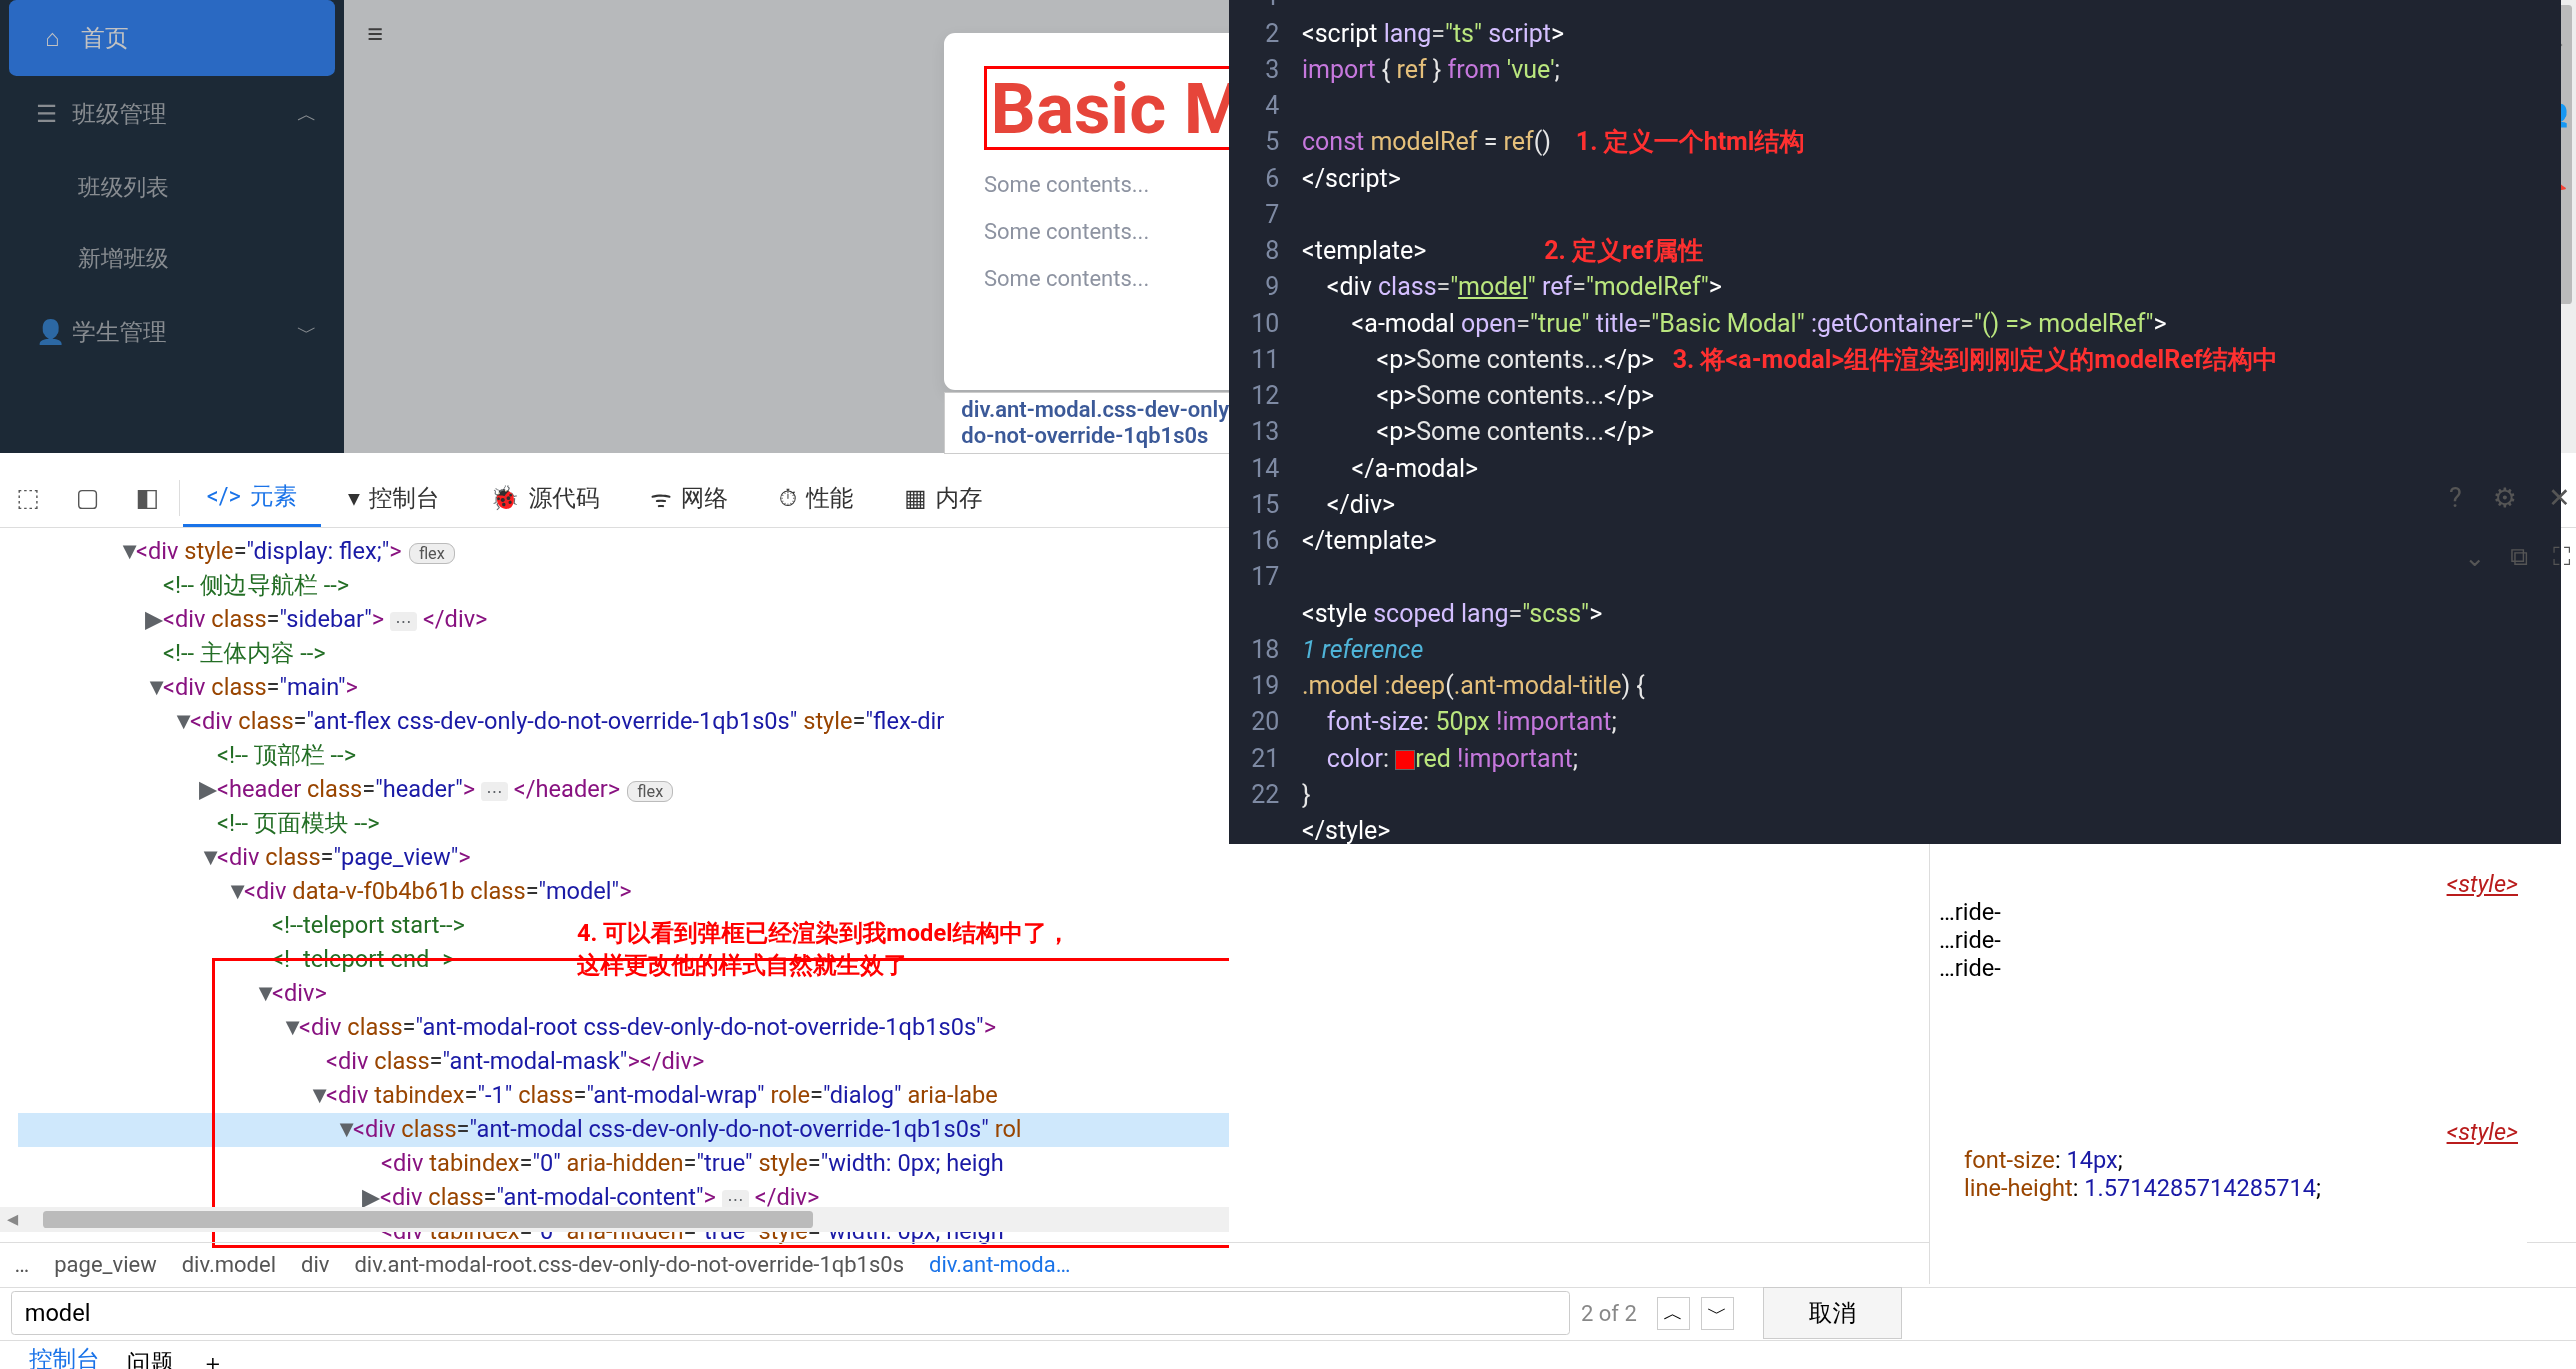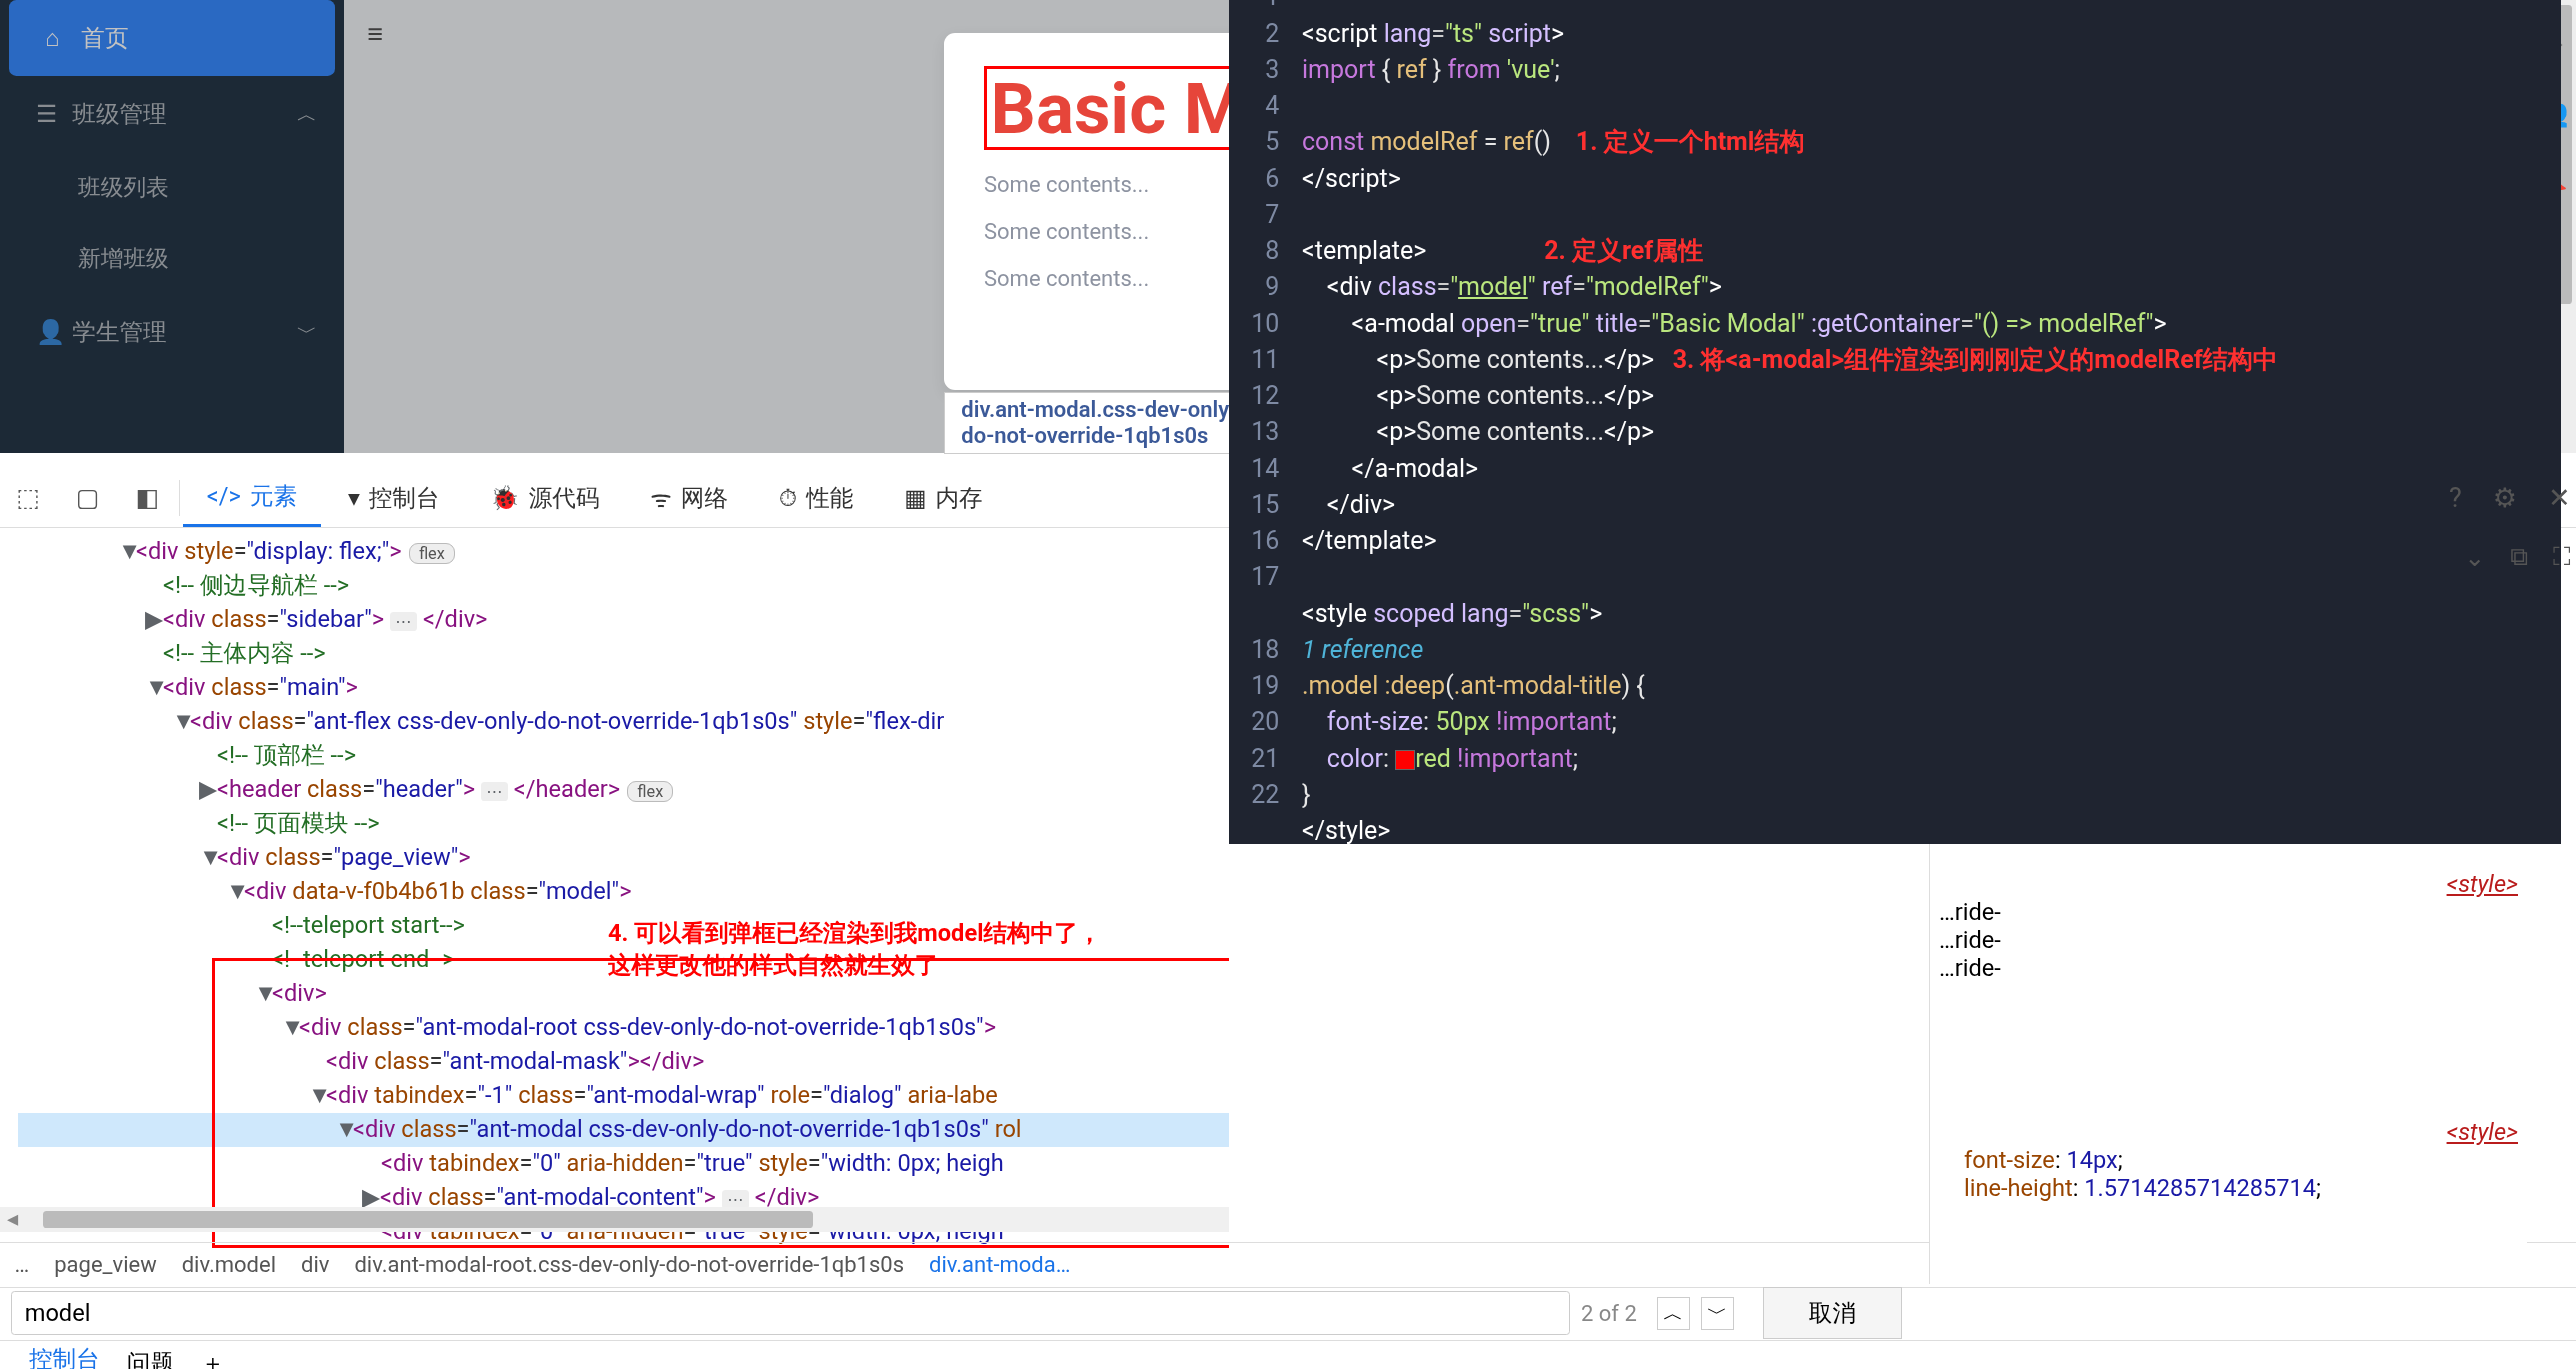--- a/index.html
+++ b/index.html
@@ -232,21 +232,21 @@
       <div class="el-line" style="padding-left:236px"><span class="caret">▼</span><span class="tag">&lt;div&gt;</span></div>
       <div class="el-line" style="padding-left:263px"><span class="caret">▼</span><span class="tag">&lt;div</span> <span class="attr-name">class</span>=<span class="attr-val">"ant-modal-root css-dev-only-do-not-override-1qb1s0s"</span><span class="tag">&gt;</span></div>
       <div class="el-line" style="padding-left:308px"><span class="tag">&lt;div</span> <span class="attr-name">class</span>=<span class="attr-val">"ant-modal-mask"</span><span class="tag">&gt;&lt;/div&gt;</span></div>
       <div class="el-line" style="padding-left:290px"><span class="caret">▼</span><span class="tag">&lt;div</span> <span class="attr-name">tabindex</span>=<span class="attr-val">"-1"</span> <span class="attr-name">class</span>=<span class="attr-val">"ant-modal-wrap"</span> <span class="attr-name">role</span>=<span class="attr-val">"dialog"</span> <span class="attr-name">aria-labe</span></div>
       <div class="el-line" style="padding-left:317px;background:#cfe8fc"><span class="caret">▼</span><span class="tag">&lt;div</span> <span class="attr-name">class</span>=<span class="attr-val">"ant-modal css-dev-only-do-not-override-1qb1s0s"</span> <span class="attr-name">rol</span></div>
       <div class="el-line" style="padding-left:363px"><span class="tag">&lt;div</span> <span class="attr-name">tabindex</span>=<span class="attr-val">"0"</span> <span class="attr-name">aria-hidden</span>=<span class="attr-val">"true"</span> <span class="attr-name">style</span>=<span class="attr-val">"width: 0px; heigh</span></div>
       <div class="el-line" style="padding-left:344px"><span class="caret">▶</span><span class="tag">&lt;div</span> <span class="attr-name">class</span>=<span class="attr-val">"ant-modal-content"</span><span class="tag">&gt;</span> <span class="txt-ellipsis">⋯</span> <span class="tag">&lt;/div&gt;</span></div>
       <div class="el-line" style="padding-left:363px"><span class="tag">&lt;div</span> <span class="attr-name">tabindex</span>=<span class="attr-val">"0"</span> <span class="attr-name">aria-hidden</span>=<span class="attr-val">"true"</span> <span class="attr-name">style</span>=<span class="attr-val">"width: 0px; heigh</span></div>
 
       <div class="red-box-elements" style="top:430px; left:212px; width:1070px; height:290px;"></div>
-      <div class="annotation-red" style="top:390px; left:608px; line-height:1.35;">
+      <div class="annotation-red" style="top:390px; left:577px; line-height:1.35;">
         <span>4. 可以看到弹框已经渲染到我model结构中了，</span><br><span>这样更改他的样式自然就生效了</span>
       </div>
     </div>
 
     <div class="styles-pane">
       <div style="margin-top:281px">
           <span class="where-link">&lt;style&gt;</span>
         </div>
       <div style="clear:both; margin-top:5.4px">…<span>ride-</span></div>
       <div>…<span>ride-</span></div>

